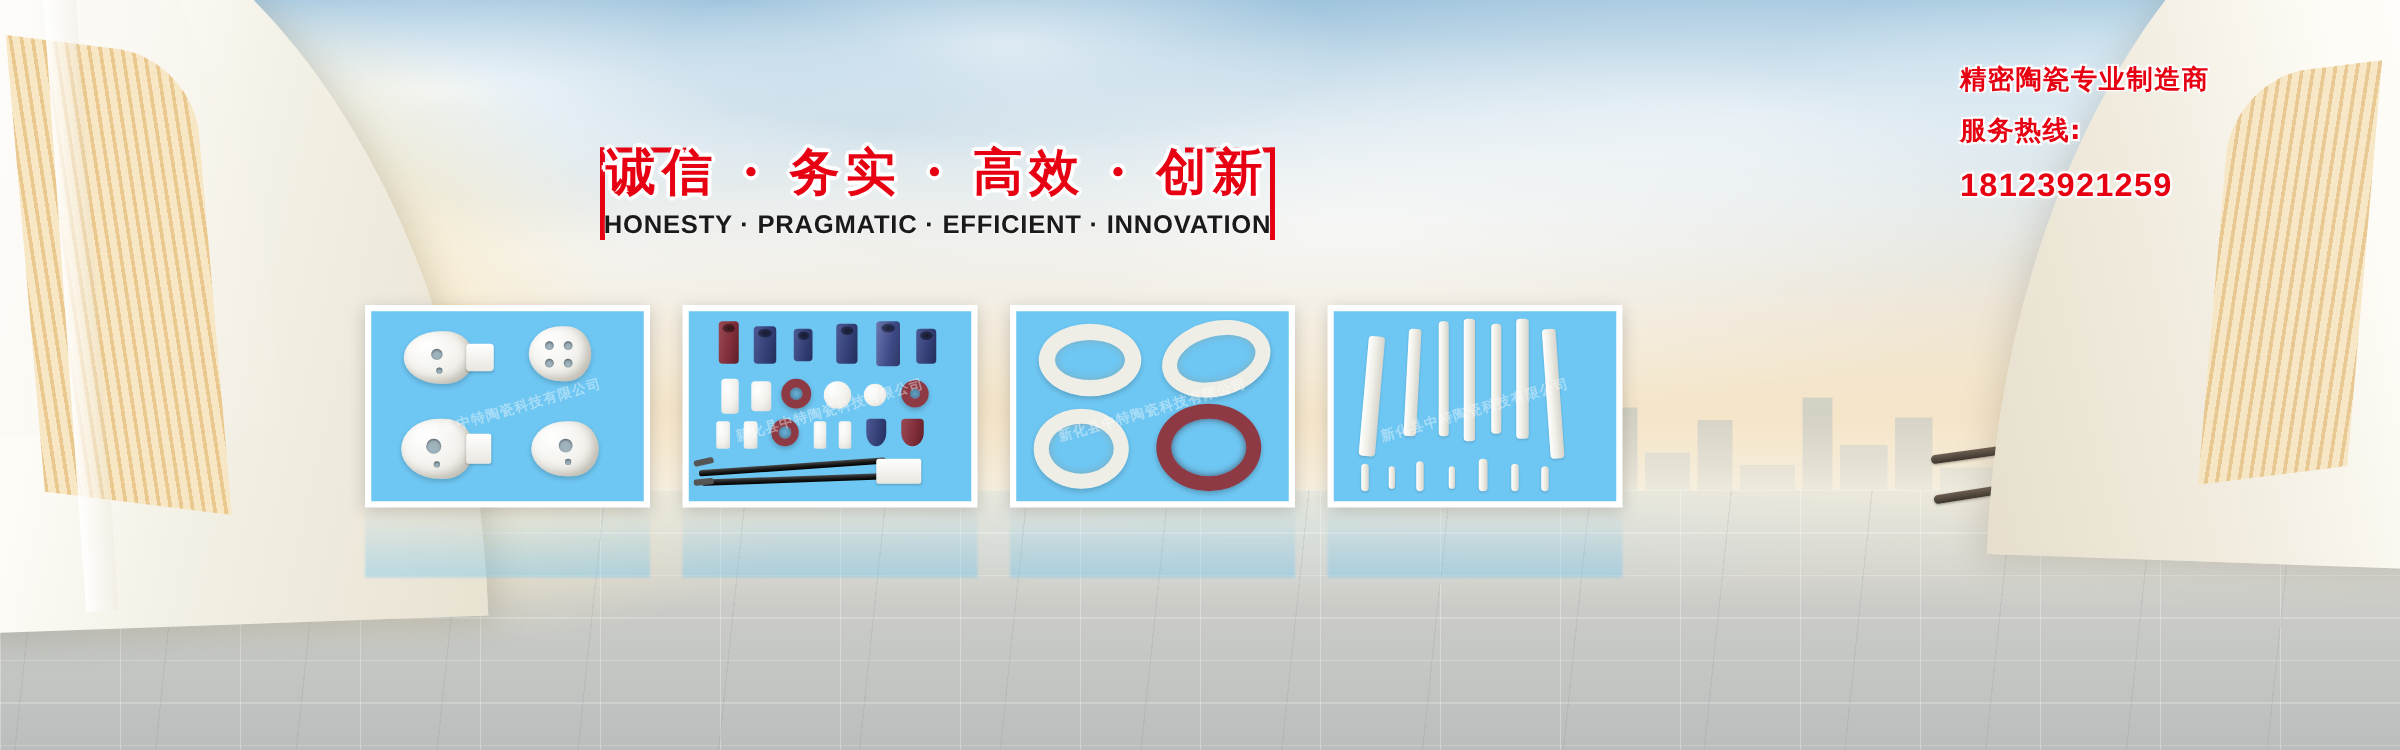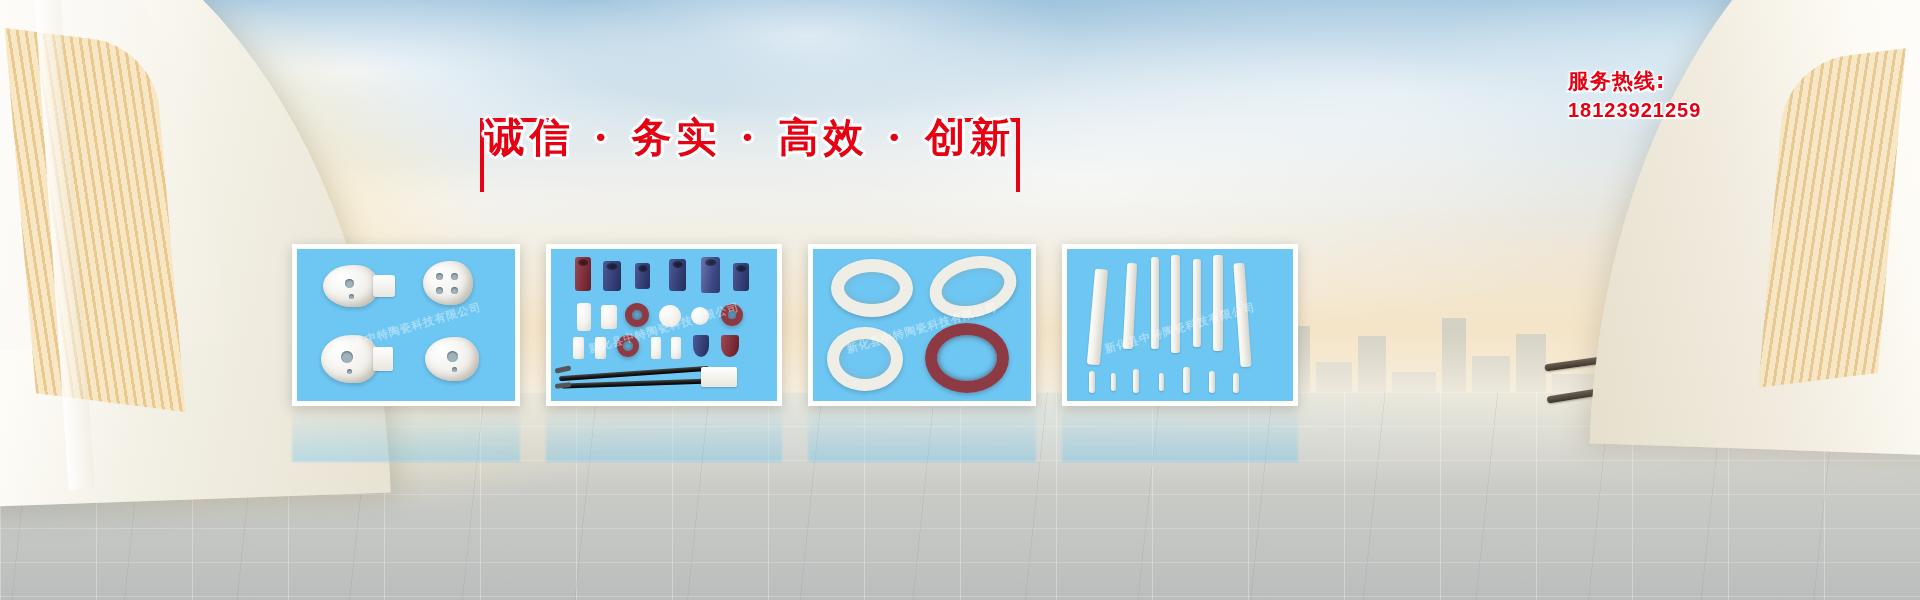--- a/index.html
+++ b/index.html
@@ -201,23 +201,23 @@
     font-size:21px; font-weight:700; letter-spacing:1.2px; line-height:1.1;
     white-space:nowrap;
   }
   .contact-label{
     margin-top:18px;
     font-family:"DejaVu Sans","Liberation Sans",sans-serif;
     font-size:21px; font-weight:700; letter-spacing:1px; line-height:1.1;
     white-space:nowrap;
   }
   .contact-phone{
-    margin-top:6px;
+    margin-top:18px;
     font-family:"Liberation Sans","DejaVu Sans",sans-serif;
-    font-size:20px; font-weight:700; letter-spacing:1px; line-height:1.1;
+    font-size:26px; font-weight:700; letter-spacing:1px; line-height:1.1;
     white-space:nowrap;
   }
 
   
   .panels{
     position:absolute; left:292px; top:244px;
     width:1190px; height:162px;
     display:flex; gap:26px;
   }
   .panel{
@@ -336,23 +336,25 @@
   <div class="slogan">
     <div class="bracket tl">
       <div class="h"></div>
         <div class="v"></div>
     </div>
     <div class="bracket tr">
       <div class="h"></div>
         <div class="v"></div>
     </div>
     <div class="slogan-cn">诚信 · 务实 · 高效 · 创新</div>
+    <div class="slogan-en">HONESTY · PRAGMATIC · EFFICIENT · INNOVATION</div>
   </div>
 
   <div class="contact">
+    <div class="contact-title">精密陶瓷专业制造商</div>
     <div class="contact-label">服务热线:</div>
     <div class="contact-phone">18123921259</div>
   </div>
 
   <div class="panels">
 
     <div class="panel">
       <div class="panel-inner">
         <div class="pt cer nozzle" style="left:26px; top:16px; width:56px; height:42px;">
           <div class="hole" style="left:22px; top:14px; width:9px; height:9px;"></div>

